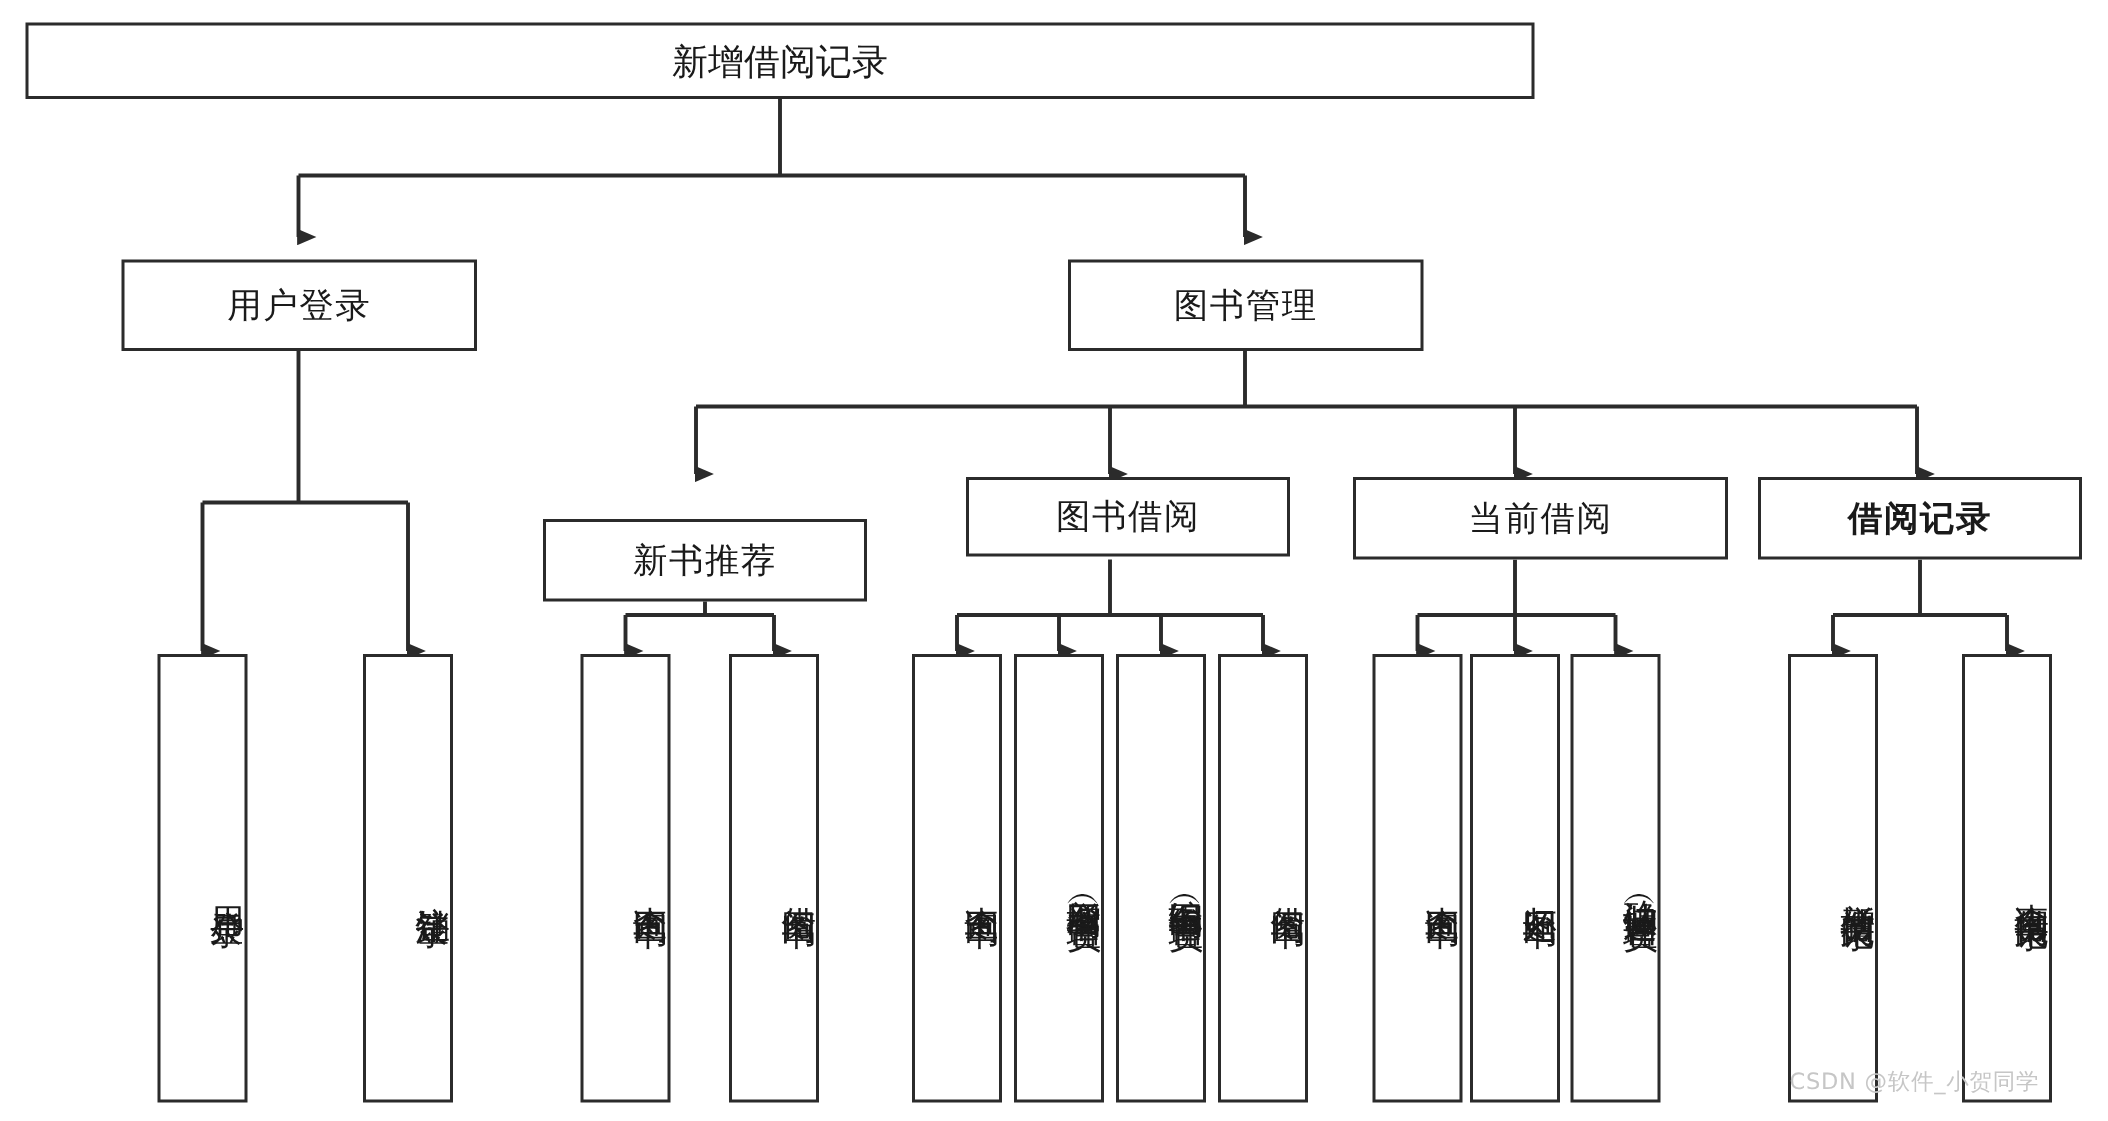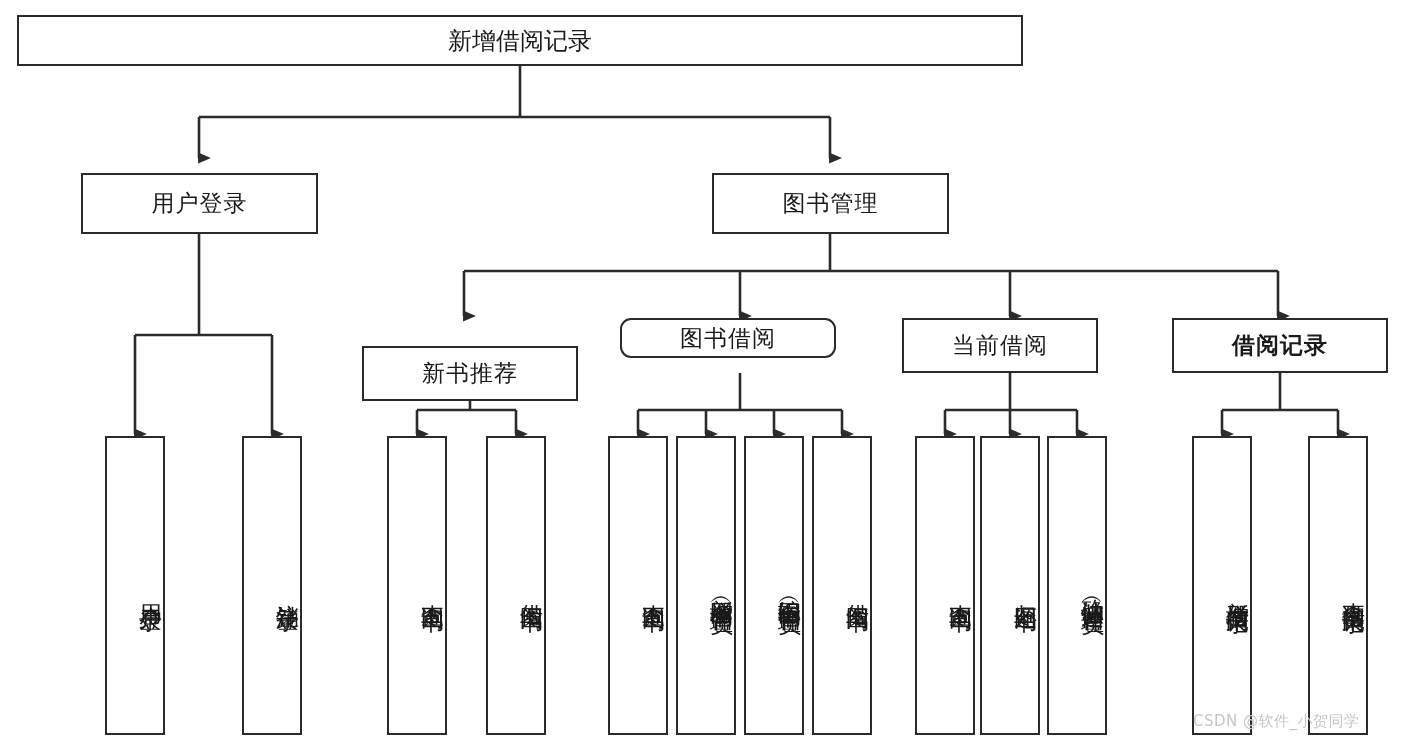--- a/index.html
+++ b/index.html
@@ -130,24 +130,24 @@
   <div class="node h" style="left:81px; top:173px; width:237px; height:61px;">
     <span>用户登录</span>
   </div>
   <div class="node h" style="left:712px; top:173px; width:237px; height:61px;">
     <span>图书管理</span>
   </div>
 
   <div class="node h" style="left:362px; top:318px; width:216px; height:55px;margin-top:28px;">
     <span>新书推荐</span>
   </div>
-  <div class="node h" style="left:620px; top:318px; width:216px; height:40px;border-radius:11px;">
+  <div class="node h" style="left:644px; top:318px; width:216px; height:53px;">
     <span>图书借阅</span>
   </div>
-  <div class="node h" style="left:902px; top:318px; width:196px; height:55px;">
+  <div class="node h" style="left:902px; top:318px; width:250px; height:55px;">
     <span>当前借阅</span>
   </div>
   <div class="node h" style="left:1172px; top:318px; width:216px; height:55px;font-weight:bold;">
     <span>借阅记录</span>
   </div>
 
   <div class="node v" style="left:105px; top:436px; width:60px; height:299px;">
     <span class="vlabel">用户登录</span>
   </div>
   <div class="node v" style="left:242px; top:436px; width:60px; height:299px;">

